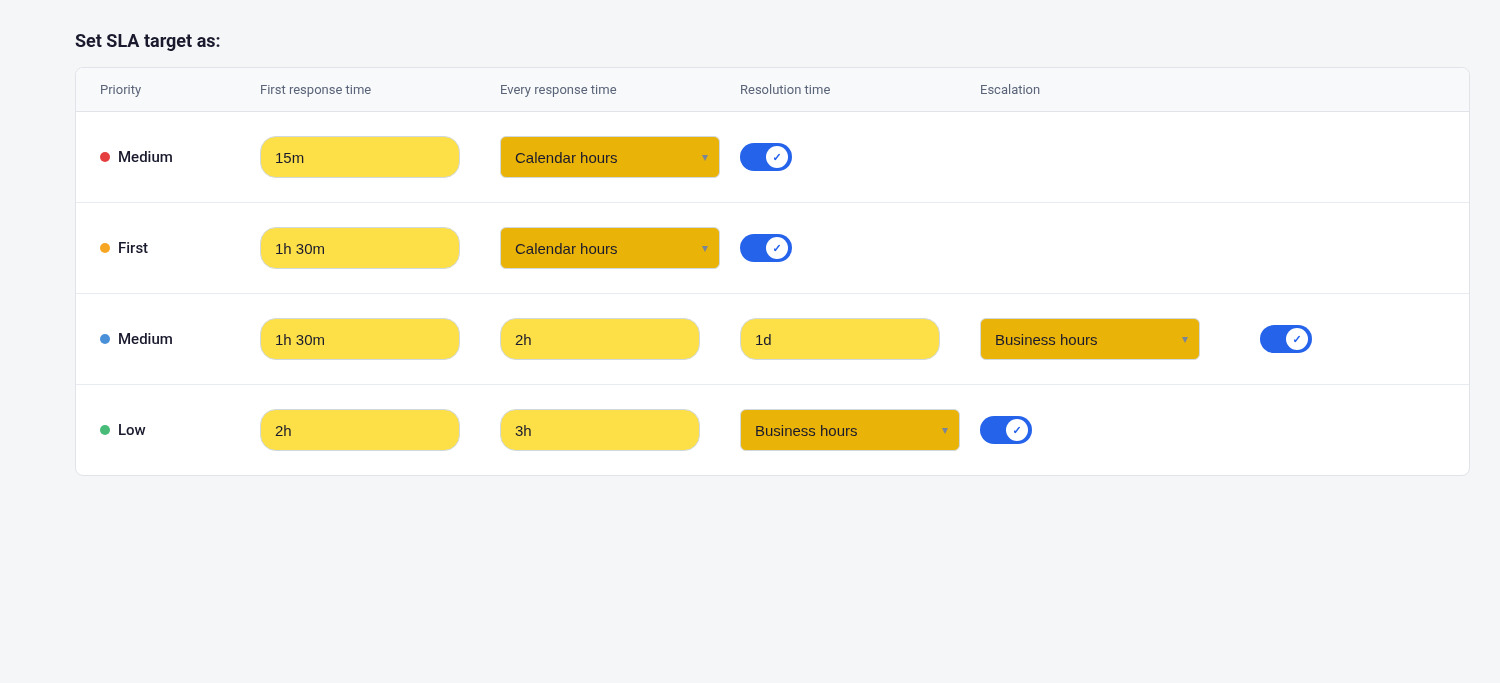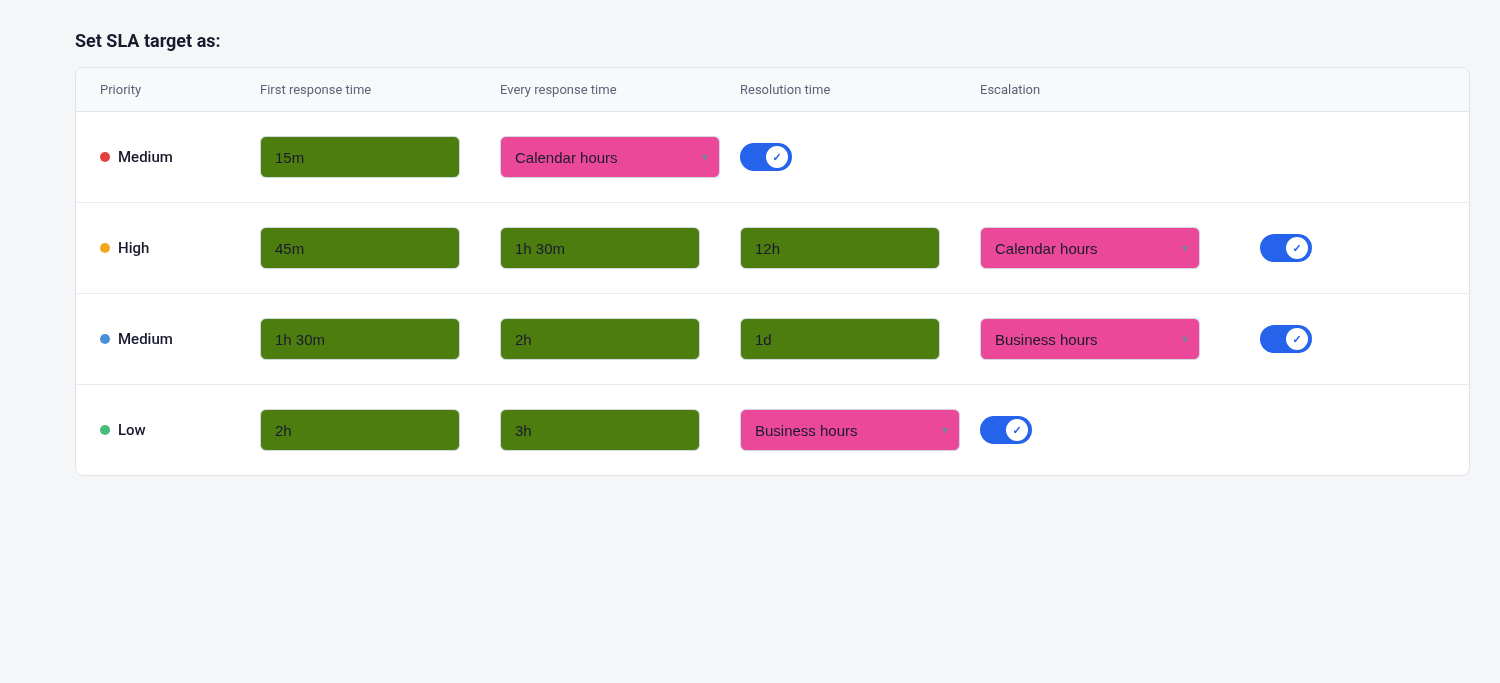--- a/index.html
+++ b/index.html
@@ -82,43 +82,43 @@
 
     .dot-urgent { background-color: #e53e3e; }
     .dot-high { background-color: #f6a623; }
     .dot-medium { background-color: #4a90d9; }
     .dot-low { background-color: #48bb78; }
 
     .time-input {
       width: 200px;
       height: 42px;
       border: 1.5px solid #d1d9e0;
-      border-radius: 6px;
+      border-radius: 16px;
       padding: 0 14px;
       font-size: 15px;
       color: #1a1a2e;
-      background: #4d7c0f;
+      background: #fde047;
       outline: none;
       cursor: pointer;
     }
 
     .select-wrapper {
       position: relative;
       width: 220px;
     }
 
     .hours-select {
       width: 100%;
       height: 42px;
       border: 1.5px solid #d1d9e0;
       border-radius: 6px;
       padding: 0 36px 0 14px;
       font-size: 15px;
       color: #1a1a2e;
-      background: #ec4899;
+      background: #eab308;
       appearance: none;
       -webkit-appearance: none;
       cursor: pointer;
       outline: none;
     }
 
     .select-chevron {
       position: absolute;
       right: 12px;
       top: 50%;
@@ -219,30 +219,24 @@
               <span class="toggle-check">✓</span>
             </div>
           </div>
         </label>
       </div>
     </div>
 
     <div class="table-row">
       <div class="priority-cell">
         <span class="priority-dot dot-high"></span>
-        <span>High</span>
-      </div>
-      <div>
-        <input type="text" class="time-input" value="45m" style="">
+        <span>First</span>
       </div>
       <div>
         <input type="text" class="time-input" value="1h 30m" style="">
-      </div>
-      <div>
-        <input type="text" class="time-input" value="12h" style="">
       </div>
       <div>
         <div class="select-wrapper">
           <select class="hours-select">
             <option value="calendar">Calendar hours</option>
             <option value="business">Business hours</option>
           </select>
           <span class="select-chevron">▾</span>
         </div>
       </div>

